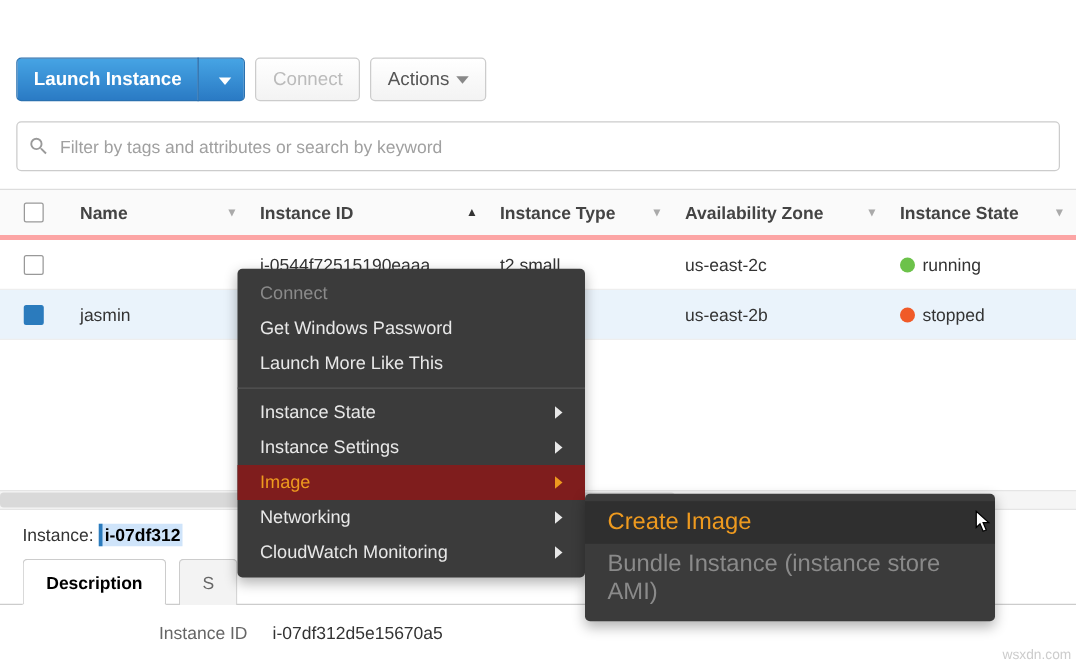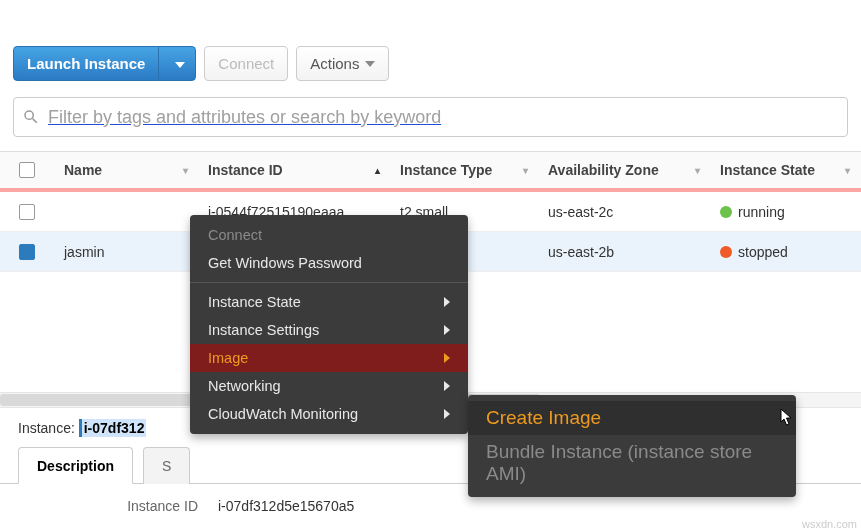--- a/index.html
+++ b/index.html
@@ -67,24 +67,23 @@
   display: flex;
   align-items: center;
   padding: 0 8px;
   height: 40px;
   background: #fff;
 }
 .searchbar svg { flex: 0 0 auto; margin-right: 8px; fill: #9a9a9a; }
 .searchbar input {
   border: none;
   outline: none;
-  font-size: 18px;
+  font-size: 14px;
   color: #1d4ed8;
   width: 100%;
-  text-decoration: underline;
 }
 .searchbar input::placeholder { color: #a0a0a0; }
 
 
 .tbl { width: 100%; border-top: 1px solid #ddd; }
 .row { display: flex; align-items: center; border-bottom: 1px solid #eee; height: 40px; }
 .hdr { background: #fafafa; font-weight: bold; color: #444; border-bottom: 4px solid #fca5a5; }
 .row.sel { background: #eaf3fb; }
 .cell { padding: 0 10px; display: flex; align-items: center; gap: 6px; }
 .c-chk { width: 54px; justify-content: center; }
@@ -303,20 +302,21 @@
 </div>
 
 <div class="desc-row">
   <div class="desc-label">Instance ID</div>
   <div class="desc-val">i-07df312d5e15670a5</div>
 </div>
 
 <div class="ctx">
   <div class="ctx-item dis">Connect</div>
   <div class="ctx-item">Get Windows Password</div>
+  <div class="ctx-item">Launch More Like This</div>
   <div class="ctx-sep"></div>
   <div class="ctx-item">
     <span>Instance State</span>
     <span class="ctx-caret"></span>
   </div>
   <div class="ctx-item">
     <span>Instance Settings</span>
     <span class="ctx-caret"></span>
   </div>
   <div class="ctx-item hl">

